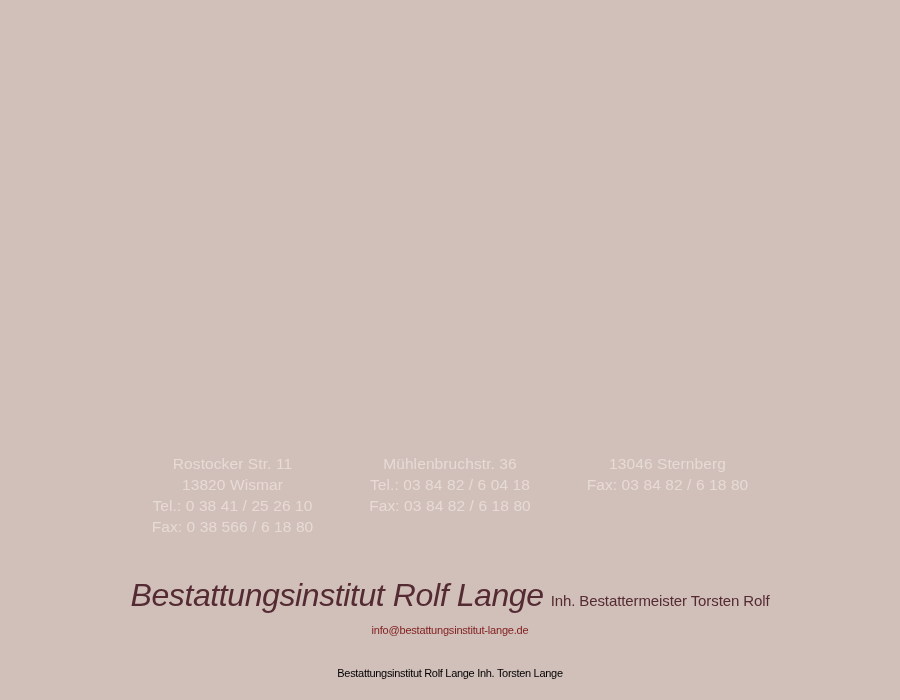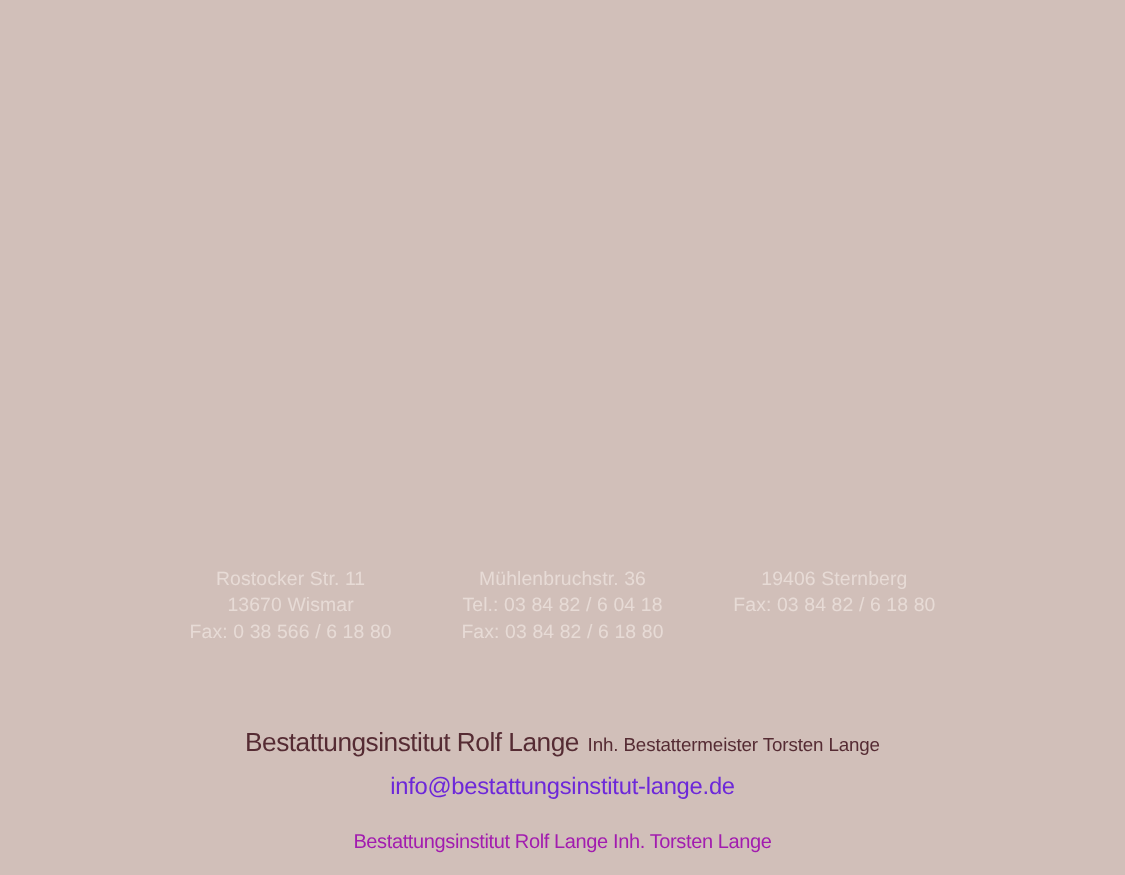--- a/index.html
+++ b/index.html
@@ -35,83 +35,85 @@
   .title-block {
     position: absolute;
     top: 577px;
     left: 0;
     width: 900px;
     text-align: center;
     color: #552b33;
     white-space: nowrap;
   }
   .title {
-    font-size: 21px;
+    font-size: 32px;
     line-height: 36px;
     letter-spacing: -0.4px;
+    font-style: italic;
   }
   .subtitle {
     font-size: 15px;
     letter-spacing: -0.1px;
     margin-left: 7px;
   }
   .email-row {
     position: absolute;
     top: 620px;
     left: 0;
     width: 900px;
     text-align: center;
   }
   .email {
-    color: #6d28d9;
-    font-size: 19px;
+    color: #7f1d1d;
+    font-size: 11px;
     line-height: 19px;
     letter-spacing: -0.2px;
     text-decoration: none;
   }
   .footer-row {
     position: absolute;
     top: 666px;
     left: 0;
     width: 900px;
     text-align: center;
-    color: #a21caf;
-    font-size: 16px;
+    color: #000000;
+    font-size: 11px;
     line-height: 15px;
     letter-spacing: -0.3px;
   }
 </style>
 </head>
 <body>
 
 <div class="page">
 
   <div class="contact-row">
 
     <div class="location">
       <div>Rostocker Str. 11</div>
-      <div>13670 Wismar</div>
+      <div>13820 Wismar</div>
+      <div>Tel.: 0 38 41 / 25 26 10</div>
       <div>Fax: 0 38 566 / 6 18 80</div>
     </div>
 
     <div class="location">
       <div>Mühlenbruchstr. 36</div>
       <div>Tel.: 03 84 82 / 6 04 18</div>
       <div>Fax: 03 84 82 / 6 18 80</div>
     </div>
 
     <div class="location">
-      <div>19406 Sternberg</div>
+      <div>13046 Sternberg</div>
       <div>Fax: 03 84 82 / 6 18 80</div>
     </div>
 
   </div>
 
   <div class="title-block">
-    <span class="title">Bestattungsinstitut Rolf Lange</span><span class="subtitle">Inh. Bestattermeister Torsten Lange</span>
+    <span class="title">Bestattungsinstitut Rolf Lange</span><span class="subtitle">Inh. Bestattermeister Torsten Rolf</span>
   </div>
 
   <div class="email-row">
     <a href="#" class="email">info@bestattungsinstitut-lange.de</a>
   </div>
 
   <div class="footer-row">Bestattungsinstitut Rolf Lange Inh. Torsten Lange</div>
 
 </div>
 

